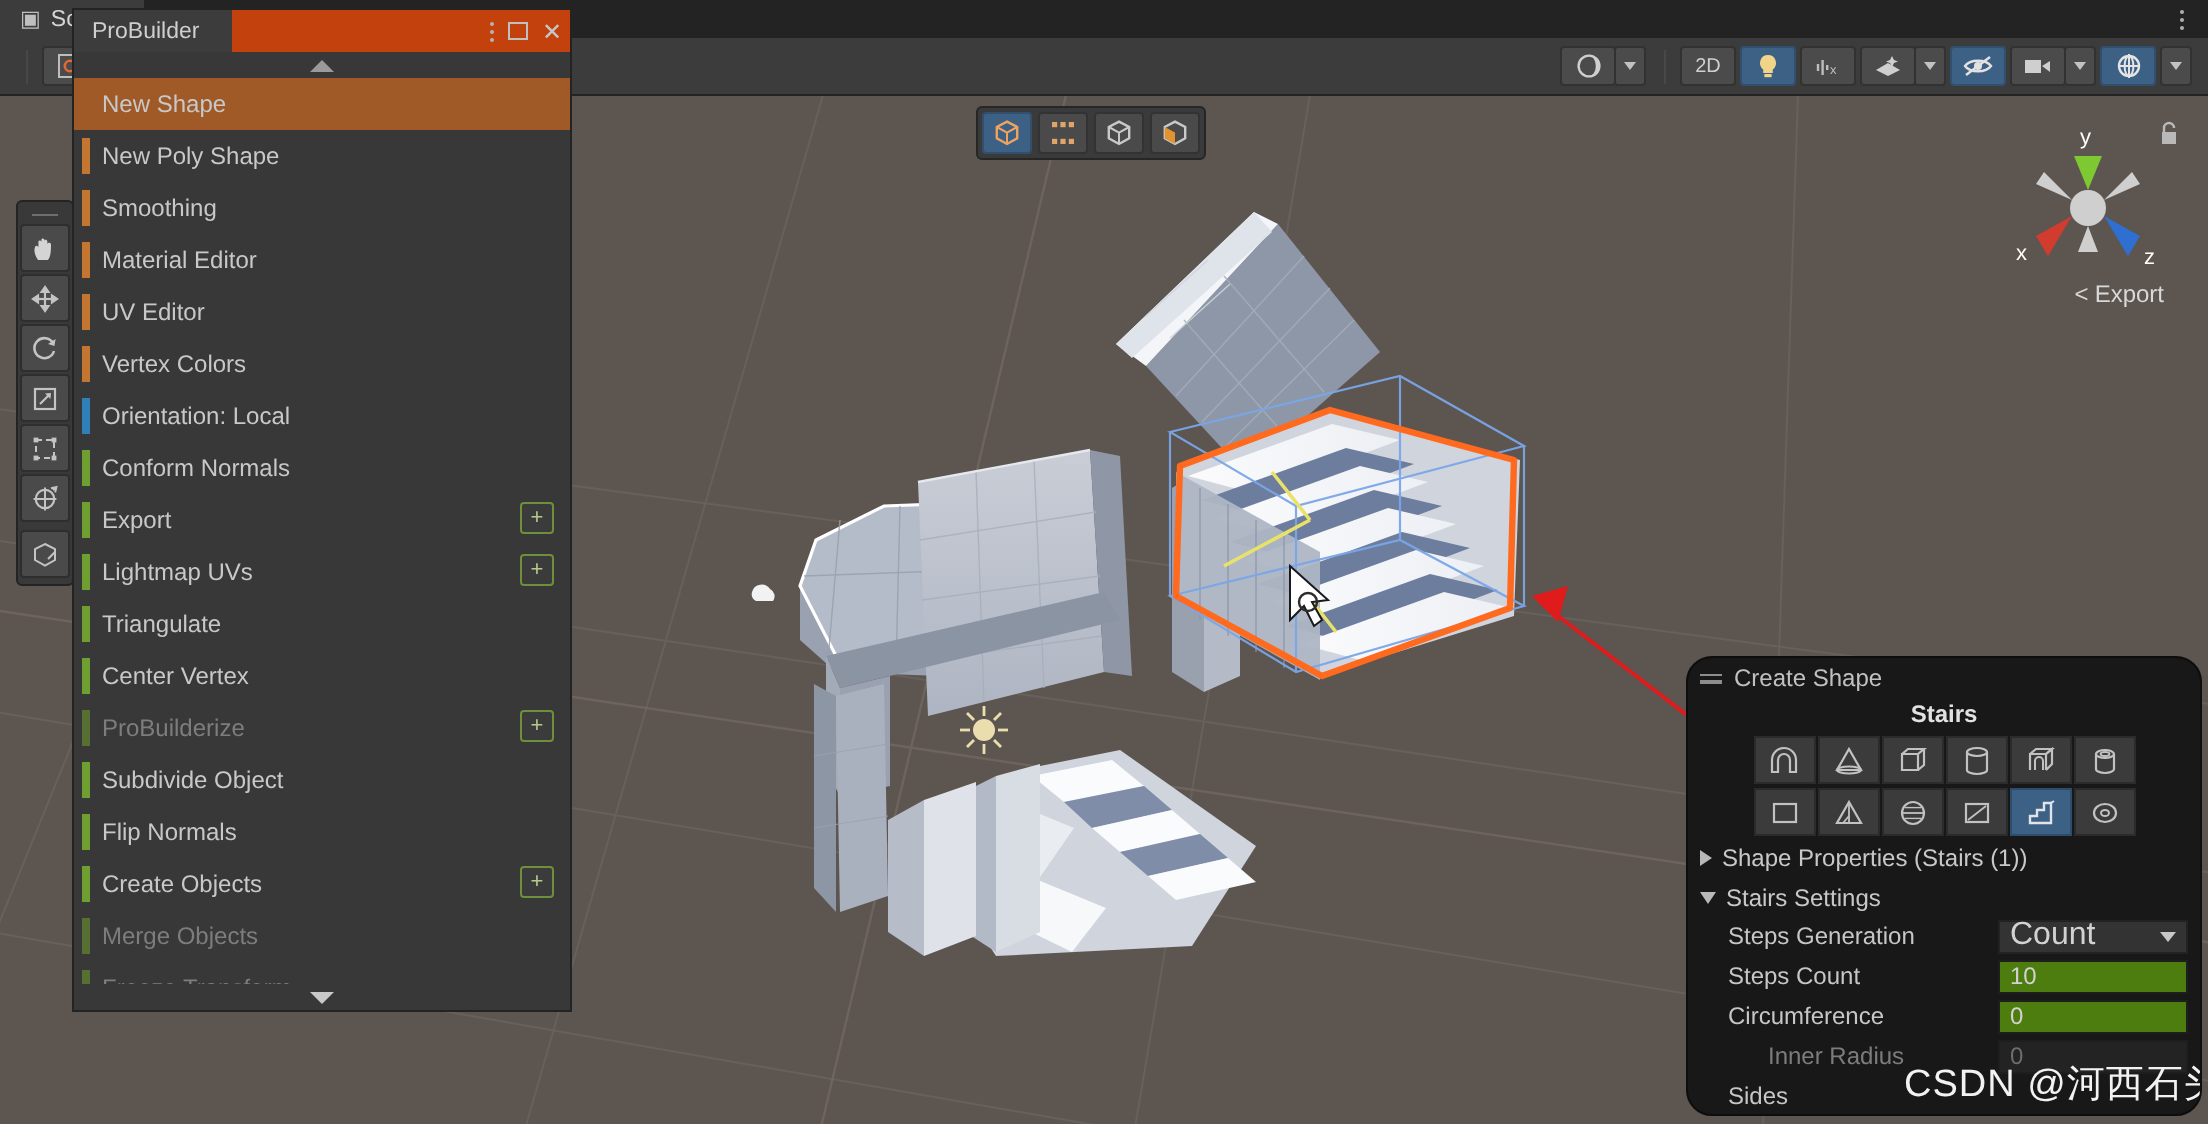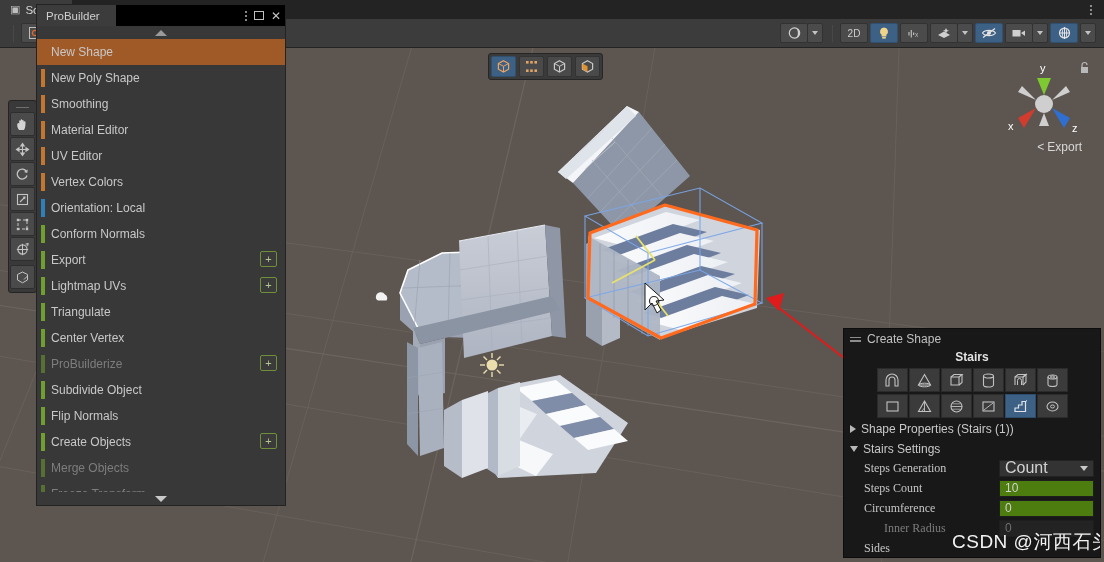--- a/index.html
+++ b/index.html
@@ -92,21 +92,21 @@
     color: #d8d8d8; font-size: 12px;
   }
   .lockico { position: absolute; right: 14px; top: 12px; z-index: 26; }
 
   
   .pbwin {
     position: absolute; left: 36px; top: 4px; width: 250px; height: 502px;
     background: #383838; border: 1px solid #232323; z-index: 28;
     display: flex; flex-direction: column;
   }
-  .pbhead { height: 21px; background: #000000; position: relative; display: flex; align-items: flex-start; }
+  .pbhead { height: 21px; background: #c2410c; position: relative; display: flex; align-items: flex-start; }
   .pbtab {
     height: 21px; background: #3c3c3c; color: #cfcfcf; font-size: 11.5px;
     display: flex; align-items: center; padding: 0 16px 0 9px;
   }
   .pbhead-ctrls { position: absolute; right: 4px; top: 0; height: 21px; display: flex; align-items: center; gap: 7px; }
   .pbdots { display: flex; flex-direction: column; gap: 2px; }
   .pbdots i { width: 2px; height: 2px; background: #b4b4b4; border-radius: 50%; }
   .pbmax { width: 10px; height: 9px; border: 1.4px solid #c0c0c0; }
   .pbclose { color: #c6c6c6; font-size: 12px; line-height: 1; }
   .pbscroll-up, .pbscroll-dn { height: 13px; display: flex; align-items: center; justify-content: center; background: #383838; }
@@ -124,40 +124,40 @@
   .pbplus {
     position: absolute; right: 8px; top: 4px; width: 17px; height: 16px;
     border: 1px solid #6f8f3a; border-radius: 2px; color: #b6c98e;
     font-size: 11px; display: flex; align-items: center; justify-content: center;
     background: #3b3b3b;
   }
 
   
   .shapepanel {
     position: absolute; left: 843px; top: 328px; width: 258px; height: 230px;
-    background: #181818; border: 1px solid #0d0d0d; border-radius: 0;
+    background: #181818; border: 1px solid #0d0d0d; border-radius: 13px;
     z-index: 27; color: #c8c8c8; font-size: 12px; overflow: hidden;
   }
   .sp-head { height: 20px; display: flex; align-items: center; padding-left: 6px; gap: 6px; }
   .sp-grip { display: flex; flex-direction: column; gap: 2px; }
   .sp-grip i { display: block; width: 11px; height: 1.5px; background: #8d8d8d; }
   .sp-title { font-size: 12px; color: #c0c0c0; }
   .sp-sub { text-align: center; font-weight: bold; font-size: 12px; color: #e2e2e2; margin: 1px 0 4px; }
   .sp-grid { display: flex; flex-direction: column; gap: 2px; align-items: center; }
   .sp-row { display: flex; gap: 1px; }
   .sp-cell {
     width: 31px; height: 24px; background: #3b3b3b; border: 1px solid #2b2b2b;
     display: flex; align-items: center; justify-content: center;
   }
   .sp-cell.on { background: #3d6085; border-color: #2e4d6d; }
   .sp-foldrow { display: flex; align-items: center; gap: 5px; padding: 4px 0 2px 6px; font-size: 12px; }
   .tri-r { width: 0; height: 0; border-top: 4.5px solid transparent; border-bottom: 4.5px solid transparent; border-left: 6px solid #b8b8b8; }
   .tri-d { width: 0; height: 0; border-left: 4.5px solid transparent; border-right: 4.5px solid transparent; border-top: 6px solid #b8b8b8; }
   .sp-field { display: flex; align-items: center; height: 20px; padding-left: 20px; }
-  .sp-label { flex: 1; font-size: 12px; color: #c6c6c6; font-family: Liberation Serif, serif; }
+  .sp-label { flex: 1; font-size: 12px; color: #c6c6c6; }
   .sp-label.dim { color: #7c7c7c; padding-left: 20px; }
   .sp-drop {
     width: 95px; height: 17px; background: #333; border: 1px solid #222;
     display: flex; align-items: center; padding: 0 5px; font-size: 16px; color: #d2d2d2;
     margin-right: 6px;
   }
   .sp-drop .caret2 { margin-left: auto; width: 0; height: 0;
     border-left: 4px solid transparent; border-right: 4px solid transparent; border-top: 5px solid #c8c8c8; }
   .sp-num {
     width: 95px; height: 17px; background: #4d7c0f; border: 1px solid #1e1e1e;

